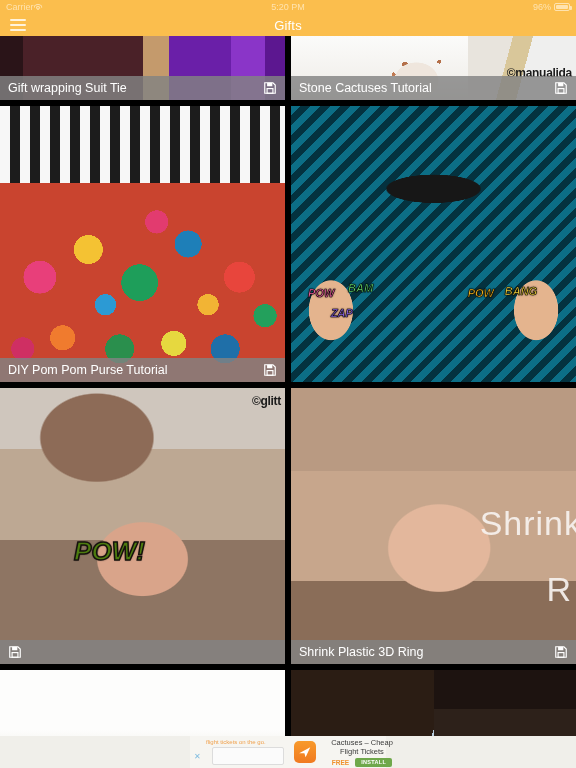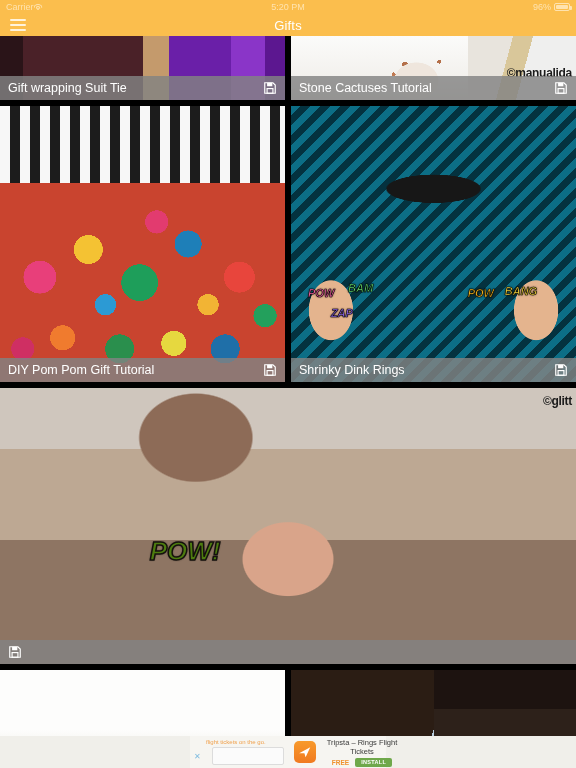--- a/index.html
+++ b/index.html
@@ -199,62 +199,67 @@
           </svg>
         </div>
       </div>
     </div>
 
     <div class="row row-mid">
 
       <div class="card">
         <div class="photo ph-pompom"></div>
         <div class="caption">
-          <span class="txt">DIY Pom Pom Gift Tutorial</span>
+          <span class="txt">DIY Pom Pom Purse Tutorial</span>
           <svg class="save-ico" viewBox="0 0 24 24">
             <path fill="none" stroke="#fff" stroke-width="2" d="M3 3h14l4 4v14H3z"></path>
             <rect x="7" y="3" width="9" height="6" fill="#fff"></rect>
             <rect x="7" y="13" width="10" height="8" fill="none" stroke="#fff" stroke-width="2"></rect>
           </svg>
         </div>
       </div>
 
       <div class="card">
         <div class="photo ph-chevron"></div>
         <div class="popart" style="left:6%; top:57%; color:#ef5fa0;">POW</div>
         <div class="popart" style="left:20%; top:55%; color:#5ed46b;">BAM</div>
         <div class="popart" style="left:14%; top:64%; color:#8a62e0;">ZAP</div>
         <div class="popart" style="left:62%; top:57%; color:#f0b41f;">POW</div>
         <div class="popart" style="left:75%; top:56%; color:#f2d23a;">BANG</div>
-        <div class="caption">
-          <span class="txt">Shrinky Dink Rings</span>
-          <svg class="save-ico" viewBox="0 0 24 24">
-            <path fill="none" stroke="#fff" stroke-width="2" d="M3 3h14l4 4v14H3z"></path>
-            <rect x="7" y="3" width="9" height="6" fill="#fff"></rect>
-            <rect x="7" y="13" width="10" height="8" fill="none" stroke="#fff" stroke-width="2"></rect>
-          </svg>
-        </div>
       </div>
     </div>
 
     <div class="row row-bot">
 
       <div class="card">
         <div class="photo ph-pow"></div>
         <div class="popart" style="left:26%; top:45%; font-size:26px; color:#4d7c0f; -webkit-text-stroke:1.5px #15110d;">POW!</div>
         <div class="watermark" style="right:4px; top:6px;">©glitt</div>
         <div class="caption">
           <svg class="save-ico" viewBox="0 0 24 24">
             <path fill="none" stroke="#fff" stroke-width="2" d="M3 3h14l4 4v14H3z"></path>
             <rect x="7" y="3" width="9" height="6" fill="#fff"></rect>
             <rect x="7" y="13" width="10" height="8" fill="none" stroke="#fff" stroke-width="2"></rect>
           </svg>
         </div>
       </div>
 
+      <div class="card">
+        <div class="photo ph-shrink3d"></div>
+        <div class="shrink-text" style="right:-6px; top:42%;">Shrink</div>
+        <div class="shrink-text" style="right:4px; top:66%;">R</div>
+        <div class="caption">
+          <span class="txt">Shrink Plastic 3D Ring</span>
+          <svg class="save-ico" viewBox="0 0 24 24">
+            <path fill="none" stroke="#fff" stroke-width="2" d="M3 3h14l4 4v14H3z"></path>
+            <rect x="7" y="3" width="9" height="6" fill="#fff"></rect>
+            <rect x="7" y="13" width="10" height="8" fill="none" stroke="#fff" stroke-width="2"></rect>
+          </svg>
+        </div>
+      </div>
     </div>
 
     <div class="row row-partial">
       <div class="card">
         <div class="photo ph-white"></div>
       </div>
       <div class="card">
         <div class="photo ph-fur"></div>
         <div class="photo ph-pins" style="left:50%;"></div>
       </div>
@@ -265,21 +270,21 @@
     <div class="ad-inner">
       <div class="ad-xicon">✕</div>
       <div class="ad-bg-text">flight tickets on the go.</div>
       <div class="ad-phone"></div>
       <div class="ad-icon">
         <svg width="14" height="14" viewBox="0 0 24 24">
           <path fill="#fff" d="M2 14 L21 4 L13 21 L11 14 Z"></path>
         </svg>
       </div>
       <div class="ad-text">
-        <div class="ad-title">Tripsta – Rings Flight Tickets</div>
+        <div class="ad-title">Cactuses – Cheap Flight Tickets</div>
         <div class="ad-row">
           <span class="ad-free">FREE</span>
           <span class="ad-install">INSTALL</span>
         </div>
       </div>
     </div>
   </div>
 
 </div>
 

